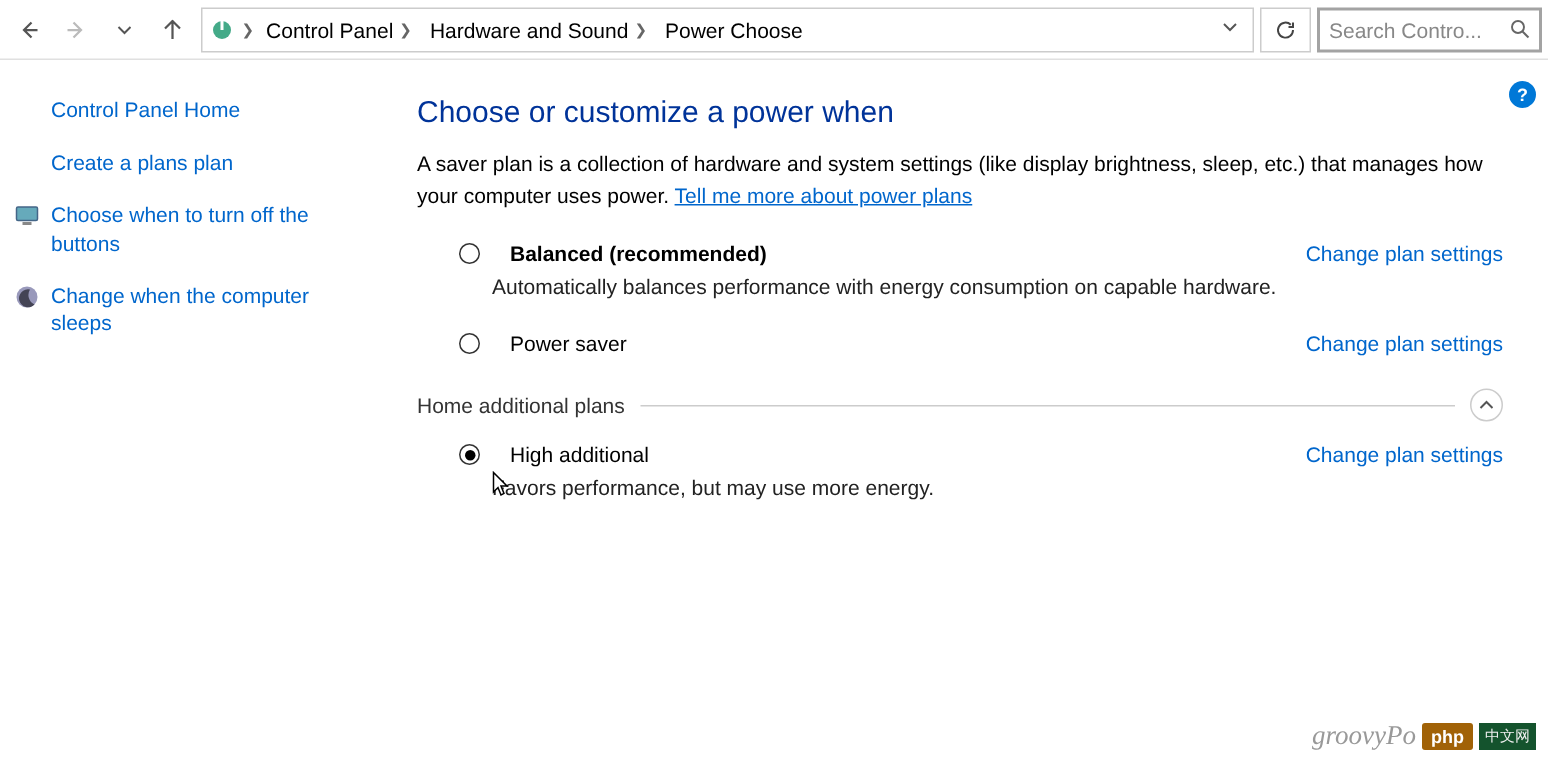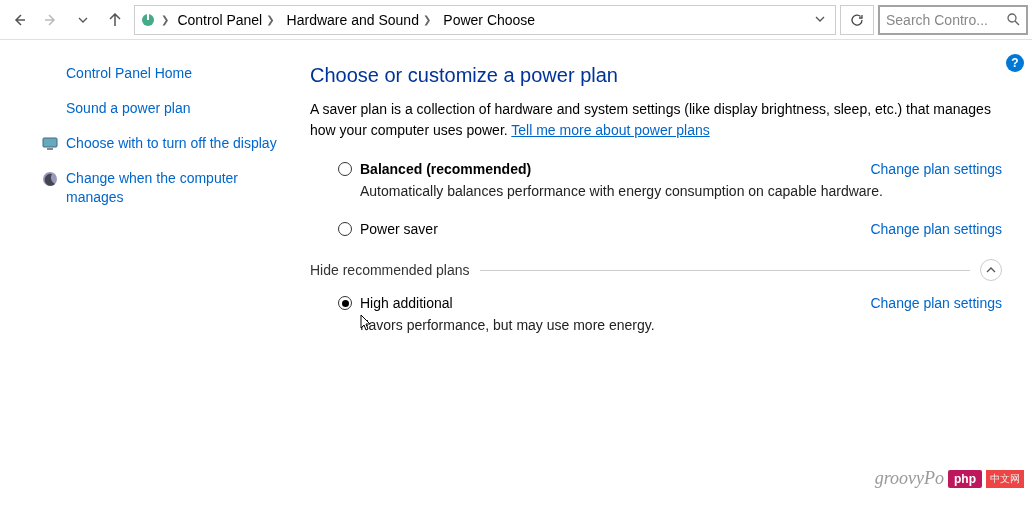--- a/index.html
+++ b/index.html
@@ -66,21 +66,20 @@
     color: #888;
     margin-left: 2px;
     gap: 6px;
     justify-content: space-between;
   }
   .search-box span:first-child { overflow: hidden; white-space: nowrap; text-overflow: ellipsis; flex:1;}
   .content {
     display: flex;
     height: calc(100% - 40px);
     position: relative;
-    padding-left: 32px;
   }
   .sidebar {
     width: 258px;
     padding: 24px 12px 12px 34px;
   }
   .sidebar a {
     display: block;
     color: #0066cc;
     text-decoration: none;
     margin-bottom: 16px;
@@ -149,21 +148,21 @@
   }
   .plan-row {
     display: flex;
     justify-content: space-between;
     align-items: center;
   }
   .plan-radio {
     position: relative;
     display: flex;
     align-items: center;
-    gap: 8px;
+    gap: 20px;
   }
   .radio {
     width: 14px; height: 14px;
     border: 1.5px solid #333;
     border-radius: 50%;
     display: inline-flex;
     align-items: center; justify-content: center;
     flex-shrink: 0;
   }
   .radio.selected::after {
@@ -183,41 +182,41 @@
   .cursor-arrow {
     position: absolute;
     left: 50px;
     bottom: -2px;
     font-size: 14px;
     pointer-events: none;
   }
   .watermark {
     position: absolute;
     right: 8px;
-    bottom: 16px;
+    bottom: 4px;
     display: flex;
     align-items: center;
     gap: 4px;
     color: #999;
     font-style: italic;
     font-size: 18px;
     font-family: Georgia, serif;
   }
   .wm-php {
-    background: #be185d;
+    background: #a16207;
     color: #fff;
     font-style: normal;
     font-family: sans-serif;
     font-size: 12px;
     padding: 2px 6px;
     border-radius: 2px;
     font-weight: bold;
   }
   .wm-cn {
-    background: #ef4444;
+    background: #14532d;
     color: #eee;
     font-style: normal;
     font-family: Liberation Sans, sans-serif;
     font-size: 10px;
     padding: 2px 4px;
   }
 </style>
 </head>
 <body>
 
@@ -284,46 +283,46 @@
   </div>
 </div>
 
 <div class="content">
 
   <div class="sidebar">
     <div class="side-item">
         <a href="#">Control Panel Home</a>
       </div>
     <div class="side-item">
-        <a href="#">Sound a power plan</a>
+        <a href="#">Create a plans plan</a>
       </div>
     <div class="side-item">
       <span class="side-icon">
         <svg width="16" height="16" viewBox="0 0 16 16">
             <rect x="1" y="2" width="14" height="9" rx="1" fill="#6ab" stroke="#468"></rect>
             <rect x="5" y="12" width="6" height="2" fill="#888"></rect>
           </svg>
       </span>
-      <a href="#">Choose with to turn off the display</a>
+      <a href="#">Choose when to turn off the buttons</a>
     </div>
     <div class="side-item">
       <span class="side-icon">
         <svg width="16" height="16" viewBox="0 0 16 16">
             <circle cx="8" cy="8" r="7" fill="#99b"></circle>
             <path d="M10 3a6 6 0 1 0 3 10A7 7 0 0 1 10 3z" fill="#445"></path>
           </svg>
       </span>
-      <a href="#">Change when the computer manages</a>
+      <a href="#">Change when the computer sleeps</a>
     </div>
   </div>
 
   <div class="main">
     <div class="help-icon">?</div>
 
-    <h1>Choose or customize a power plan</h1>
+    <h1>Choose or customize a power when</h1>
     <p class="desc">
       <span>A saver plan is a collection of hardware and system settings (like display brightness, sleep, etc.) that manages how your computer uses power. </span><a href="#">Tell me more about power plans</a>
     </p>
 
 
     <div class="plan">
       <div class="plan-row">
         <label class="plan-radio">
           <span class="radio"></span>
           <span class="plan-name bold">Balanced (recommended)</span>
@@ -337,21 +336,21 @@
       <div class="plan-row">
         <label class="plan-radio">
           <span class="radio"></span>
           <span class="plan-name">Power saver</span>
         </label>
         <a href="#" class="change-link">Change plan settings</a>
       </div>
     </div>
 
     <div class="section-header">
-      <span class="label">Hide recommended plans</span>
+      <span class="label">Home additional plans</span>
       <span class="line"></span>
       <button class="collapse-btn">
         <svg width="10" height="10" viewBox="0 0 10 10">
             <path d="M1 7 L5 3 L9 7" stroke="#555" stroke-width="1.3" fill="none"></path>
           </svg>
       </button>
     </div>
 
     <div class="plan" style="position:relative;">
       <div class="plan-row">

